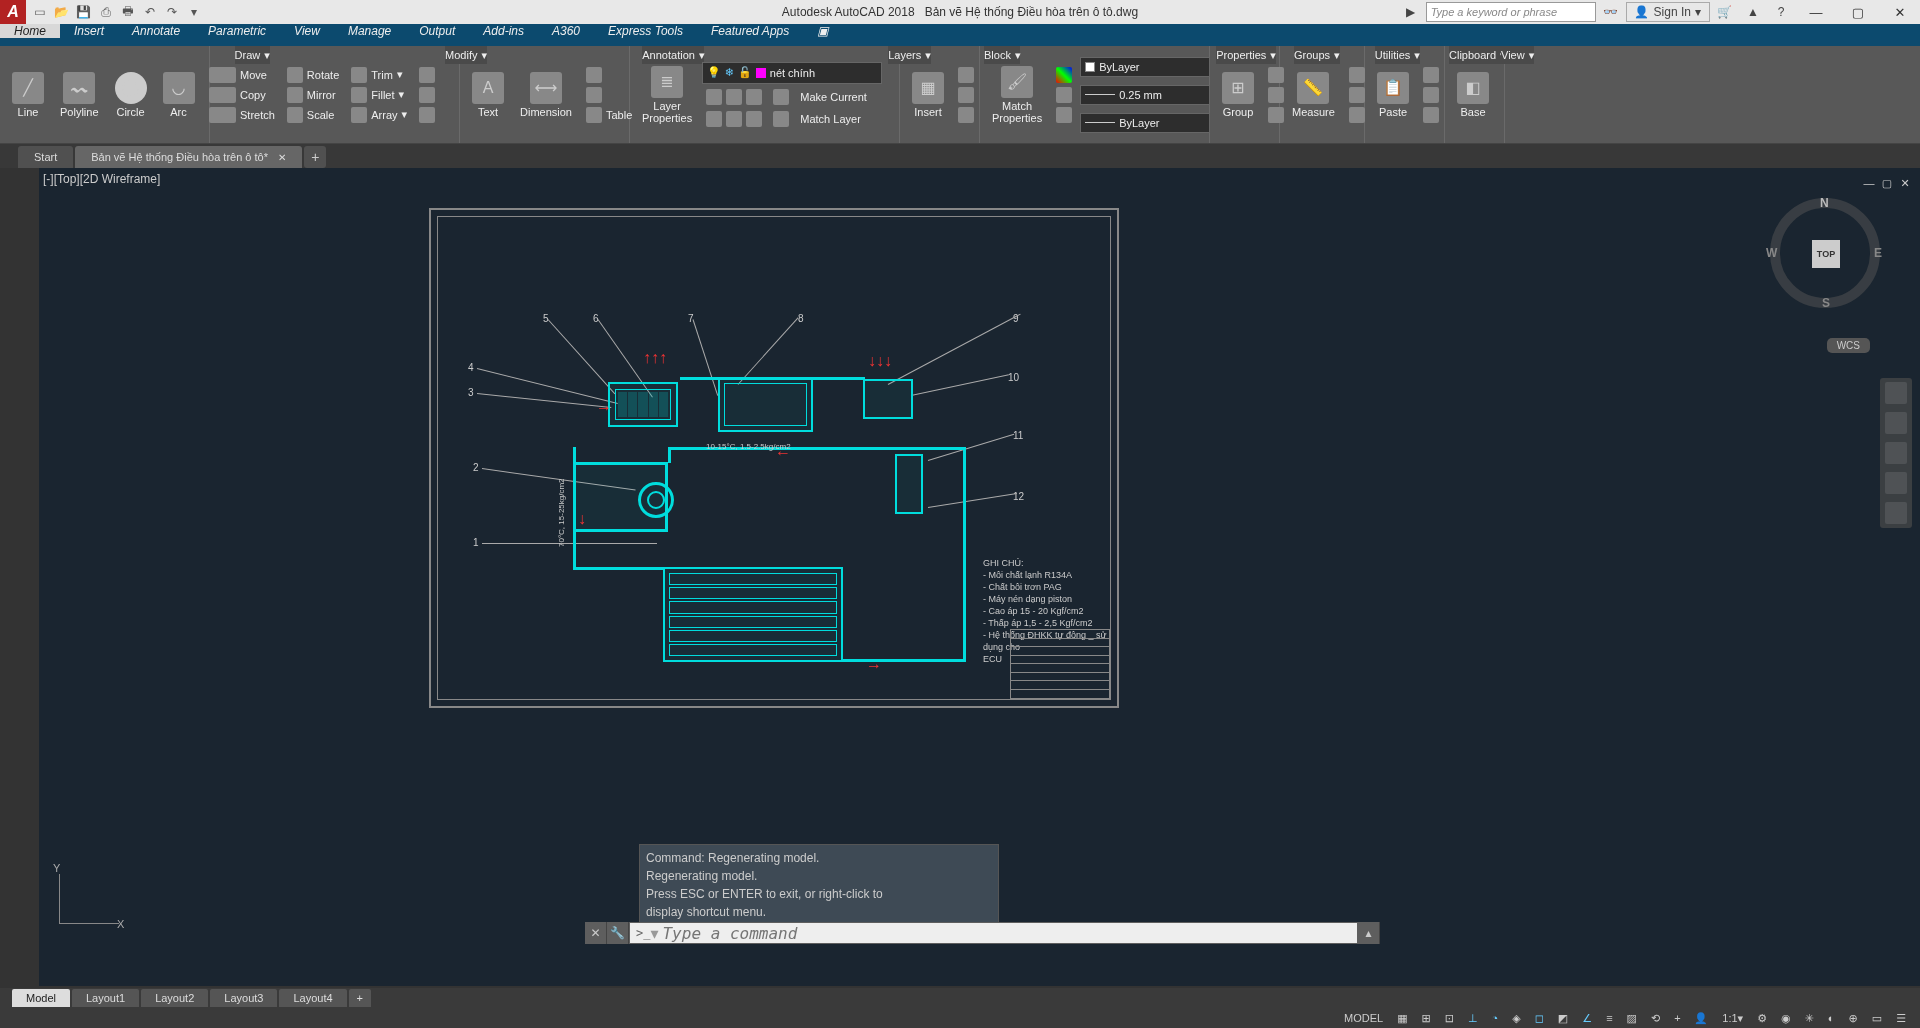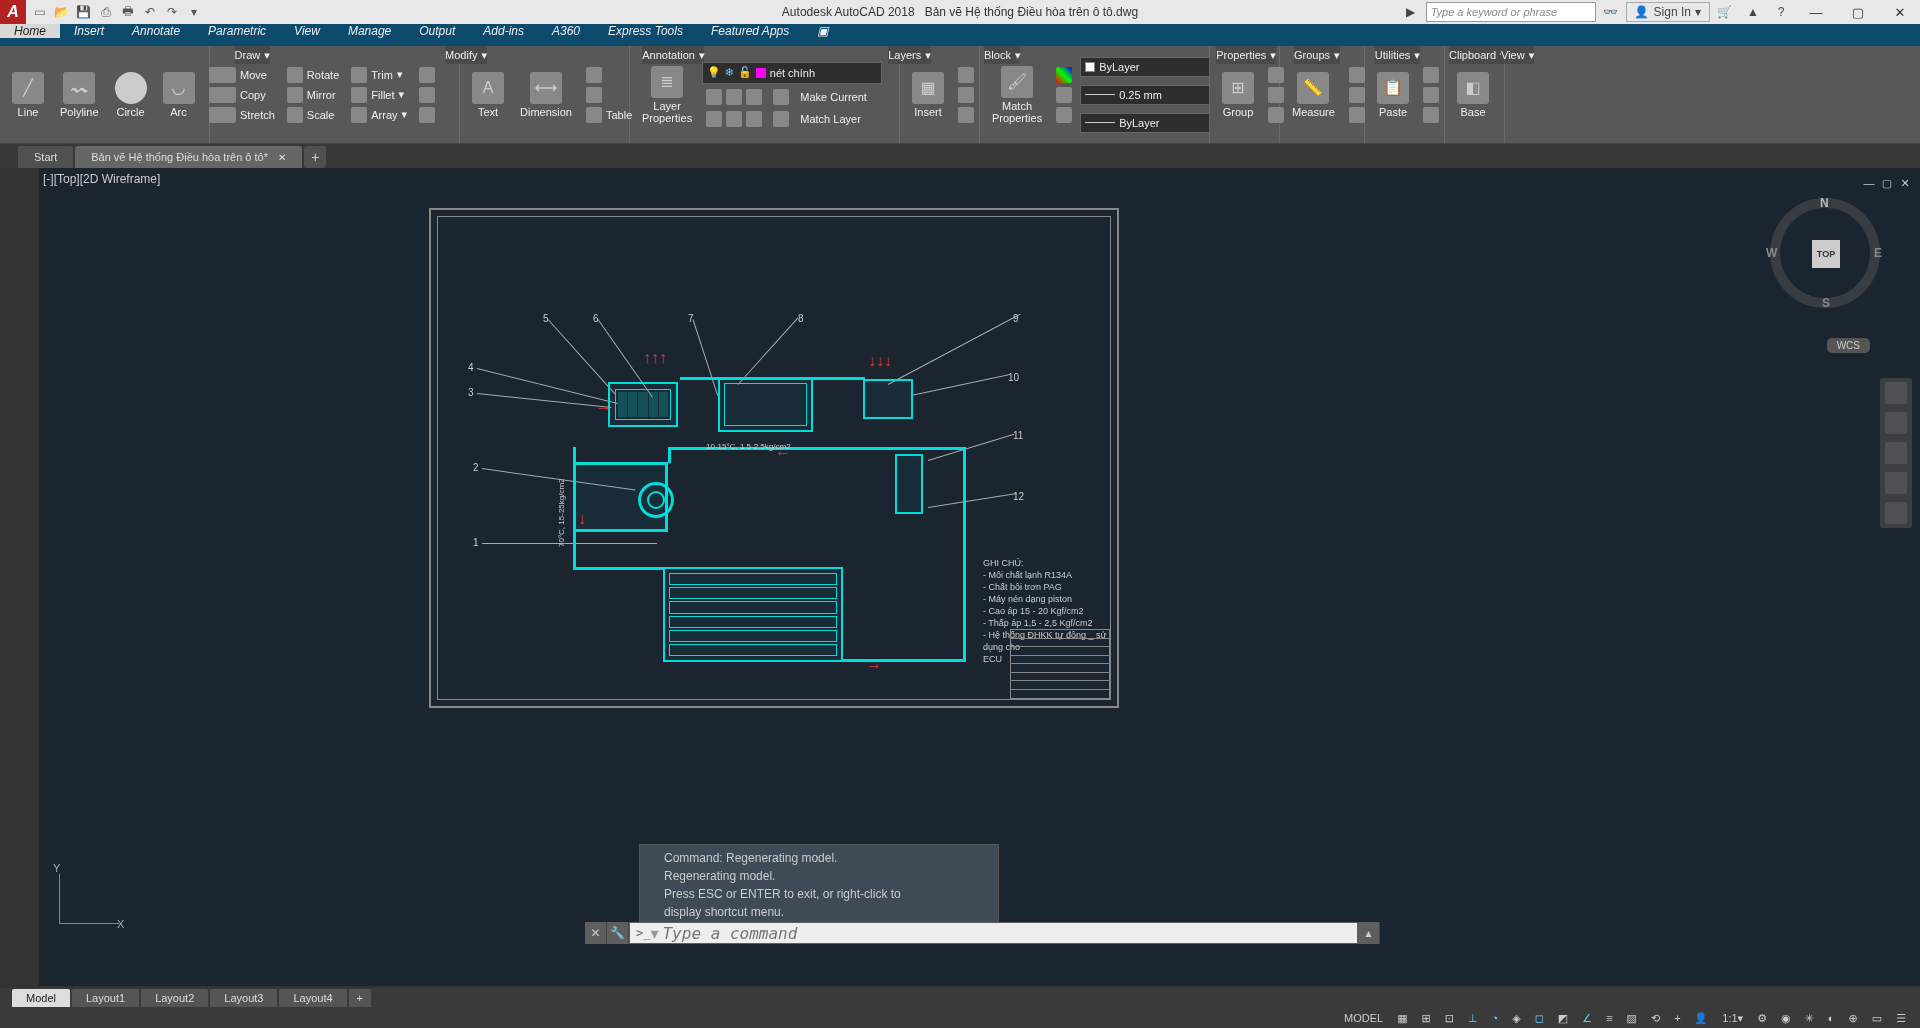--- a/index.html
+++ b/index.html
@@ -74,21 +74,21 @@
 .title-block { position: absolute; border: 1px solid #888; }
 
 
 .ucs { position: absolute; left: 10px; bottom: 50px; }
 .ucs-y { position: absolute; bottom: 12px; left: 10px; width: 1px; height: 50px; background: #888; }
 .ucs-x { position: absolute; bottom: 12px; left: 10px; width: 60px; height: 1px; background: #888; }
 .ucs .yl { position: absolute; bottom: 62px; left: 4px; color: #aaa; font-size: 11px; }
 .ucs .xl { position: absolute; bottom: 6px; left: 68px; color: #aaa; font-size: 11px; }
 
 
-.cmd-history { position: absolute; left: 600px; bottom: 60px; width: 360px; background: #3e4a55; color: #ccc; font-family: Consolas, monospace; font-size: 12px; padding: 4px 24px; line-height: 18px; border: 1px solid #555; }
+.cmd-history { position: absolute; left: 600px; bottom: 60px; width: 360px; background: #3e4a55; color: #ccc; font-family: Consolas, monospace; font-size: 12px; padding: 4px 6px; line-height: 18px; border: 1px solid #555; }
 .cmd-line { position: absolute; left: 546px; bottom: 42px; right: 540px; height: 22px; background: #5e5e5e; display: flex; align-items: center; }
 .cmd-line .cbtn { width: 22px; height: 22px; display: flex; align-items: center; justify-content: center; color: #ccc; font-size: 12px; border-right: 1px solid #444; cursor: pointer; }
 .cmd-input-wrap { flex: 1; background: #eee; height: 20px; margin: 1px; display: flex; align-items: center; padding: 0 6px; }
 .cmd-input-wrap .prompt { font-family: Consolas, monospace; font-size: 12px; color: #666; }
 .cmd-input { border: none; background: transparent; font-family: Consolas, monospace; font-size: 16px; font-style: italic; color: #888; flex: 1; outline: none; padding-left: 4px; }
 
 
 .layout-tabs { position: absolute; bottom: 20px; left: 0; right: 0; height: 20px; background: #3a3a3a; display: flex; align-items: center; padding-left: 12px; gap: 2px; }
 .layout-tab { padding: 0 14px; height: 18px; background: #555; color: #ddd; font-size: 11px; display: flex; align-items: center; border-radius: 2px 2px 0 0; cursor: pointer; }
 .layout-tab.active { background: #ddd; color: #222; }

